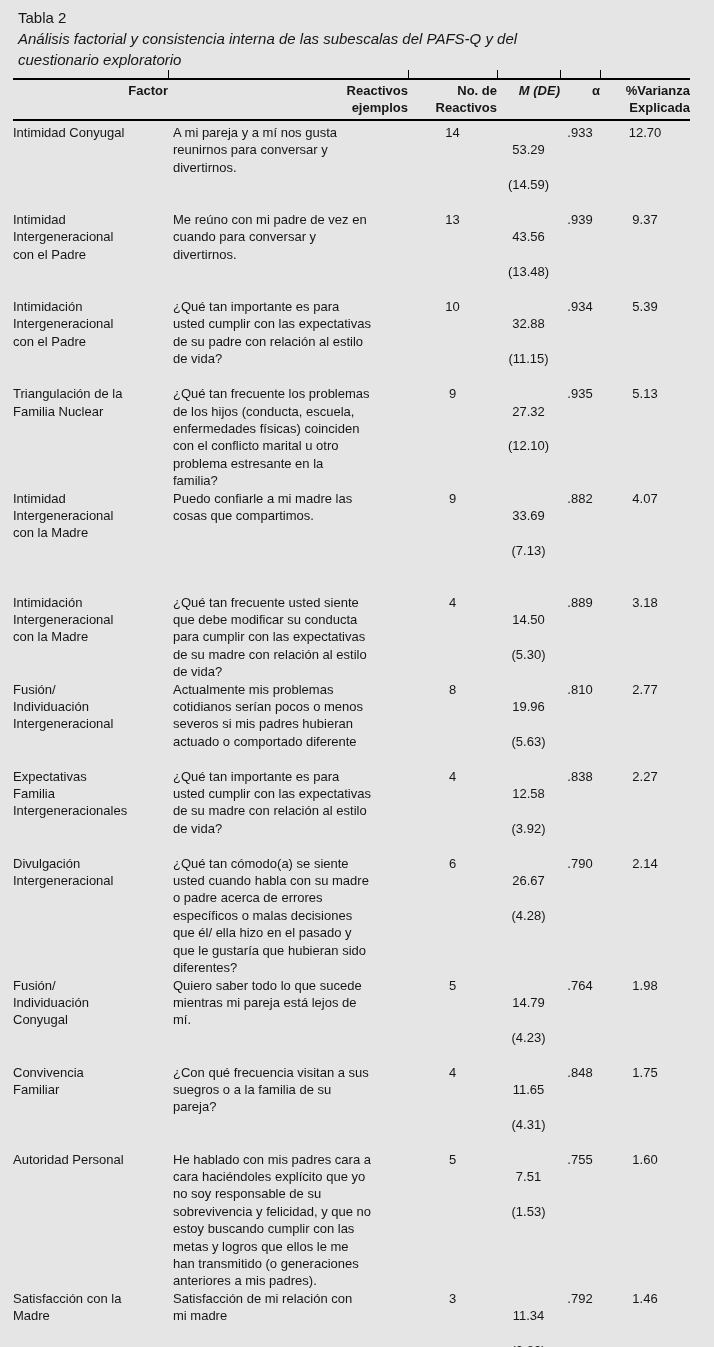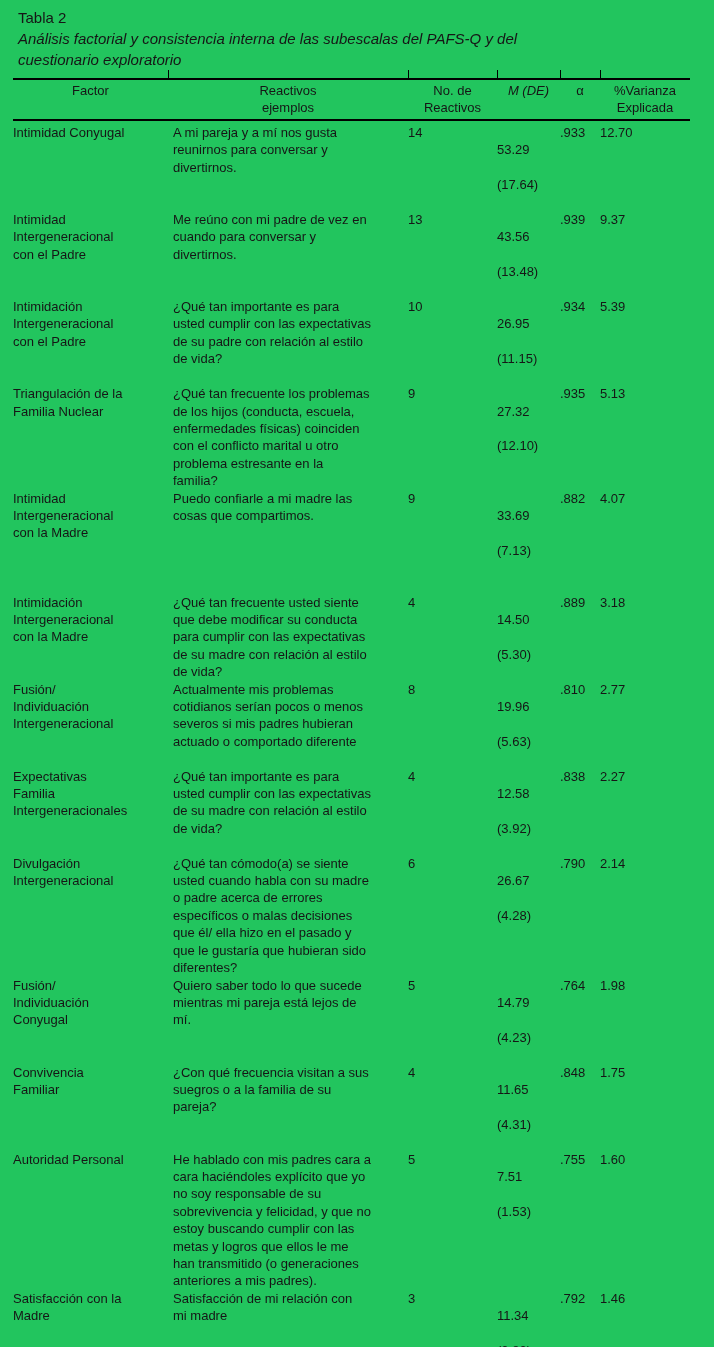--- a/index.html
+++ b/index.html
@@ -3,44 +3,44 @@
 <meta charset="utf-8">
 <style>
   * { margin:0; padding:0; box-sizing:border-box; }
   html,body { background:#fff; }
   body {
     width:714px; height:1347px;
     font-family:"Liberation Sans", sans-serif;
     color:#161616;
     -webkit-font-smoothing:antialiased;
   }
-  .page { width:714px; height:1347px; padding:8px 24px 0 13px; overflow:hidden; background:#22c55e; }
+  .page { width:714px; height:1347px; padding:8px 24px 0 13px; overflow:hidden; background:#e5e5e5; }
   .title { font-size:15px; line-height:20px; margin-left:5px; white-space:pre-line; }
   .subtitle { font-size:15px; font-style:italic; line-height:21px; margin-left:5px; white-space:pre-line; margin-bottom:8px; }
   .table-wrap { position:relative; margin-top:8px; }
   .tick { position:absolute; top:-8px; width:1px; height:8px; background:#000; }
   .tick.t1 { left:155px; } .tick.t2 { left:395px; } .tick.t3 { left:484px; }
   .tick.t4 { left:547px; } .tick.t5 { left:587px; }
   table {
     width:677px; border-collapse:collapse; table-layout:fixed;
     border-top:2px solid #000; border-bottom:2px solid #000;
   }
   col.w-factor { width:155px; } col.w-item { width:240px; } col.w-n { width:89px; }
   col.w-mde { width:63px; } col.w-alpha { width:40px; } col.w-var { width:90px; }
   th {
-    font-weight:normal; font-size:13px; line-height:16.5px; text-align:center;
+    font-weight:bold; font-size:13px; line-height:16.5px; text-align:right;
     vertical-align:top; padding:3px 0 3px; white-space:pre-line;
     border-bottom:2px solid #000;
   }
   th.c-mde { font-style:italic; }
   td { font-size:13px; line-height:17.4px; vertical-align:top; white-space:pre-line; }
   tbody tr:first-child td { padding-top:3px;margin-top:41px; }
   td.c-factor { text-align:left; }
   td.c-item { padding-left:5px; }
-  td.c-n, td.c-mde, td.c-alpha, td.c-var { text-align:left; }
+  td.c-n, td.c-mde, td.c-alpha, td.c-var { text-align:center; }
   tr.gap-after td { padding-bottom:17px; }
 </style>
 </head>
 <body>
 
 <div class="page">
 
   <div class="title">Tabla 2</div>
   <div class="subtitle">Análisis factorial y consistencia interna de las subescalas del PAFS-Q y del
 cuestionario exploratorio</div>
@@ -76,21 +76,21 @@
       </thead>
       <tbody id="table-body">
           <tr>
     <td class="c-factor">Intimidad Conyugal</td>
     <td class="c-item">A mi pareja y a mí nos gusta
 reunirnos para conversar y
 divertirnos.</td>
     <td class="c-n">14</td>
     <td class="c-mde">
       <div>53.29</div>
-      <div>(17.64)</div>
+      <div>(14.59)</div>
     </td>
     <td class="c-alpha">.933</td>
     <td class="c-var">12.70</td>
   </tr>
           <tr>
     <td class="c-factor">Intimidad
 Intergeneracional
 con el Padre</td>
     <td class="c-item">Me reúno con mi padre de vez en
 cuando para conversar y
@@ -106,21 +106,21 @@
           <tr>
     <td class="c-factor">Intimidación
 Intergeneracional
 con el Padre</td>
     <td class="c-item">¿Qué tan importante es para
 usted cumplir con las expectativas
 de su padre con relación al estilo
 de vida?</td>
     <td class="c-n">10</td>
     <td class="c-mde">
-      <div>26.95</div>
+      <div>32.88</div>
       <div>(11.15)</div>
     </td>
     <td class="c-alpha">.934</td>
     <td class="c-var">5.39</td>
   </tr>
           <tr>
     <td class="c-factor">Triangulación de la
 Familia Nuclear</td>
     <td class="c-item">¿Qué tan frecuente los problemas
 de los hijos (conducta, escuela,

